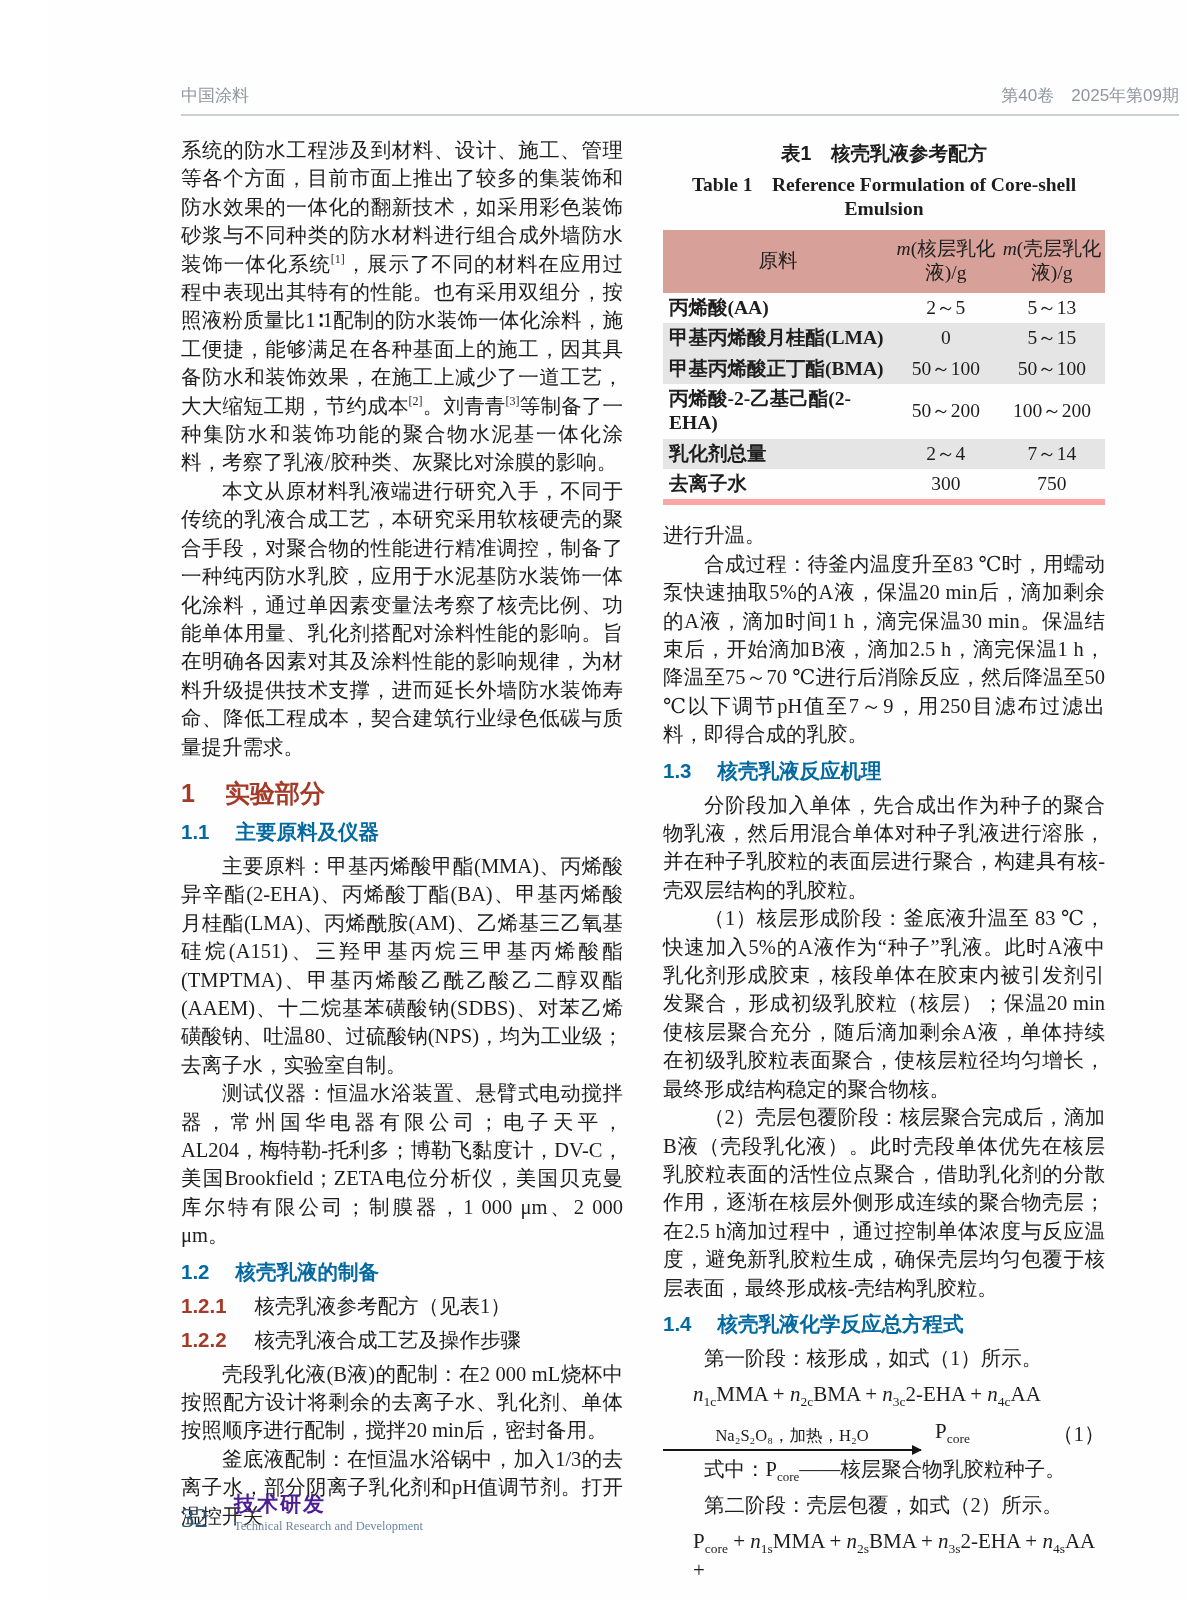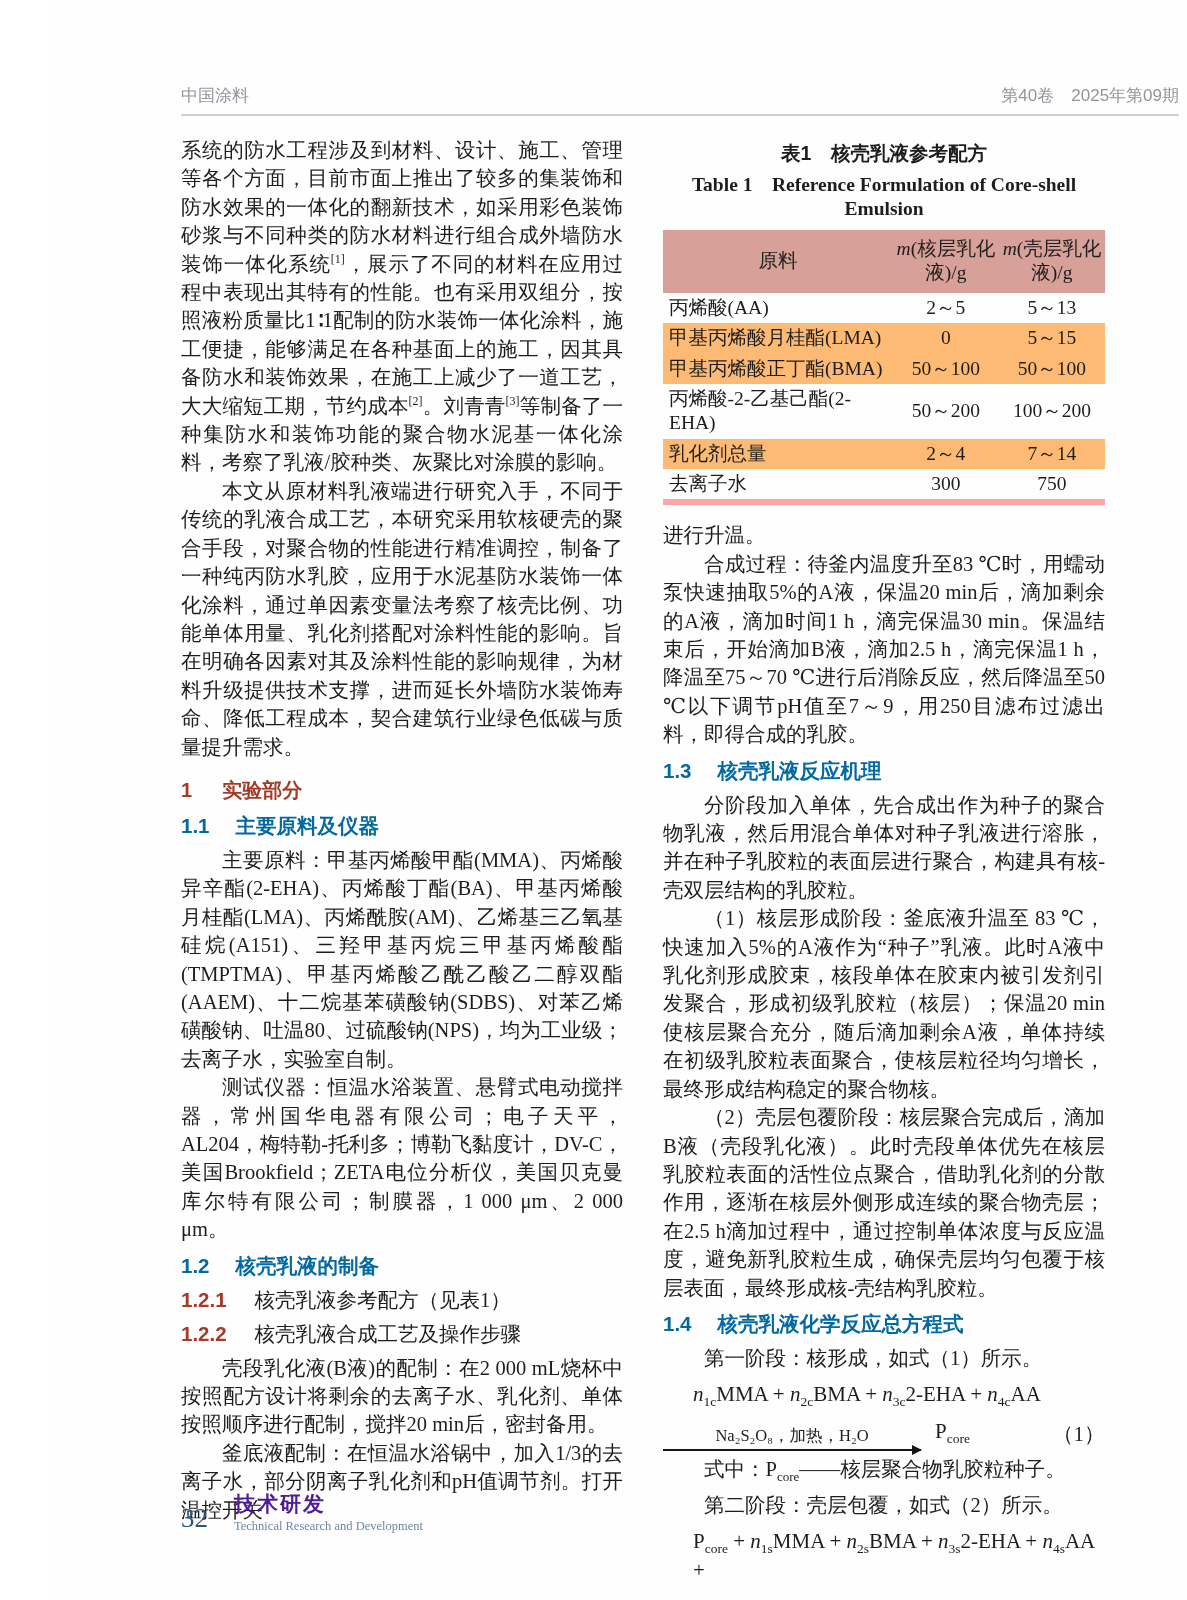--- a/index.html
+++ b/index.html
@@ -21,43 +21,43 @@
   .columns { display:flex; gap:40px; margin-top:20px; }
   .col { width:442px; }
 
   .body { font-size:20.5px; line-height:28.4px; margin:0;
     text-align:justify; text-justify:inter-character; }
   .indent { text-indent:2em; }
   sup.ref { font-size:12px; line-height:0; }
 
   
   .sec1 { margin:16px 0 6px; font-family:"Liberation Sans","DejaVu Sans",sans-serif;
-    font-size:20px; font-weight:bold; color:#a43b28; }
+    font-size:25px; font-weight:bold; color:#a43b28; }
   .sec1 .num { margin-right:30px; }
   .sec2 { margin:8px 0 6px; font-family:"Liberation Sans","DejaVu Sans",sans-serif;
     font-size:20.5px; font-weight:bold; color:#0369a1; }
   .sec2 .num { margin-right:26px; }
   .sec3 { margin:6px 0; font-size:20.5px; font-weight:normal; color:#1d1d1d; }
   .sec3 .num { font-family:"Liberation Sans","DejaVu Sans",sans-serif;
     font-weight:bold; color:#a43b28; margin-right:28px; }
 
   
   .tbl-title-cn { text-align:center; font-family:"Liberation Sans","DejaVu Sans",sans-serif;
     font-weight:bold; font-size:19.5px; margin-top:4px; }
   .tbl-title-en { text-align:center; font-weight:bold; font-size:19.5px; margin-top:4px; }
   table.formulation { width:100%; border-collapse:collapse; font-size:19.5px;
     line-height:1.25; margin-top:10px; }
   .formulation th { background:#d7a098; font-weight:normal; padding:7px 2px;
     vertical-align:middle; }
   .formulation th.c1 { width:52%; }
   .formulation th.c2, .formulation th.c3 { width:24%; }
   .formulation i, .eq i { font-style:italic; }
   .formulation td { padding:3px 2px; height:29px; text-align:center; }
-  .formulation td.name { text-align:left; padding-left:6px; }
-  .formulation tr.alt { background:#fdba74;border-radius:12px; }
+  .formulation td.name { text-align:left; padding-left:6px;font-weight:bold; }
+  .formulation tr.alt { background:#e5e5e5;border-radius:12px; }
   .formulation tbody tr:last-child td { border-bottom:6px solid #fca5a5; }
 
   
   .eq { font-size:21px; margin:10px 0 4px; }
   .eq sub { font-size:13.5px; }
   .eq-terms { padding-left:30px; }
   .rxn { display:flex; align-items:center; margin-top:6px; }
   .arrow { width:258px; margin:8px 14px 0 0; }
   .arrow .lbl { font-size:16.5px; text-align:center; padding-bottom:2px; white-space:nowrap; }
   .arrow .shaft { position:relative; height:2px; background:#151515; }

